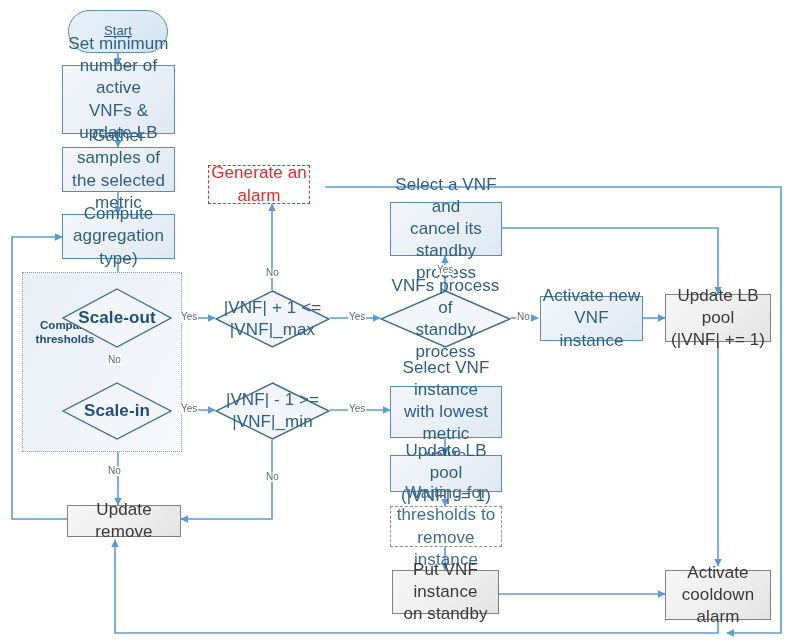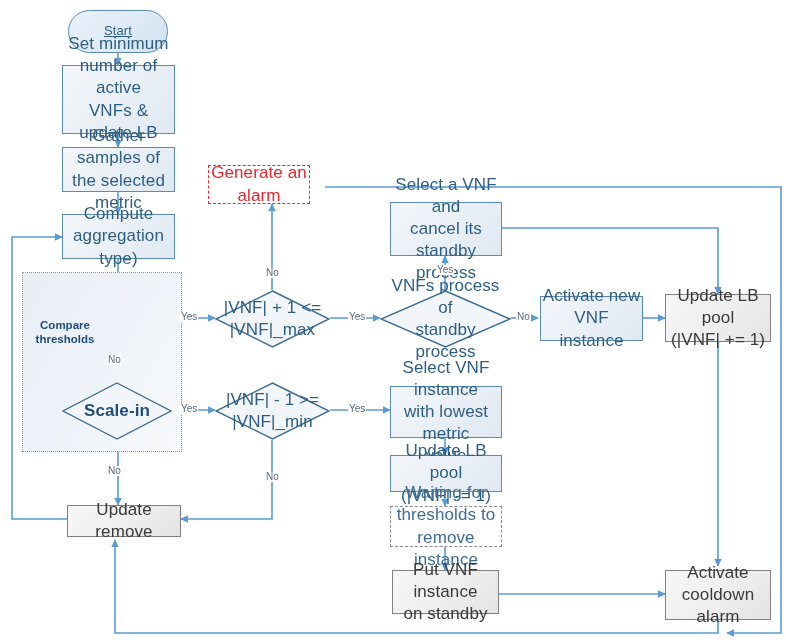--- a/index.html
+++ b/index.html
@@ -190,20 +190,26 @@
 number of active
 VNFs &amp; update LB
 pool</div>
 
   <div class="node proc" style="left:62px; top:147px; width:113px; height:45px;">Gather samples of
 the selected metric</div>
 
   <div class="node proc" style="left:62px; top:214px; width:113px; height:45px;">Compute
 aggregation type)</div>
 
+  <div class="node decision bold" style="left:62px; top:288px; width:110px; height:60px;">
+    <svg class="dia-svg" viewBox="0 0 110 60" preserveAspectRatio="none">
+      <polygon points="55,1 109,30 55,59 1,30" fill="#f2f6fb" stroke="#3d6d93" stroke-width="1.4"></polygon>
+    </svg>
+    <span class="dia-text">Scale-out</span>
+  </div>
 
   <div class="node decision bold" style="left:62px; top:382px; width:110px; height:58px;">
     <svg class="dia-svg" viewBox="0 0 110 58" preserveAspectRatio="none">
       <polygon points="55,1 109,29 55,57 1,29" fill="#f2f6fb" stroke="#3d6d93" stroke-width="1.4"></polygon>
     </svg>
     <span class="dia-text">Scale-in</span>
   </div>
 
   <div class="node decision" style="left:215px; top:290px; width:115px; height:58px;">
     <svg class="dia-svg" viewBox="0 0 115 58" preserveAspectRatio="none">

